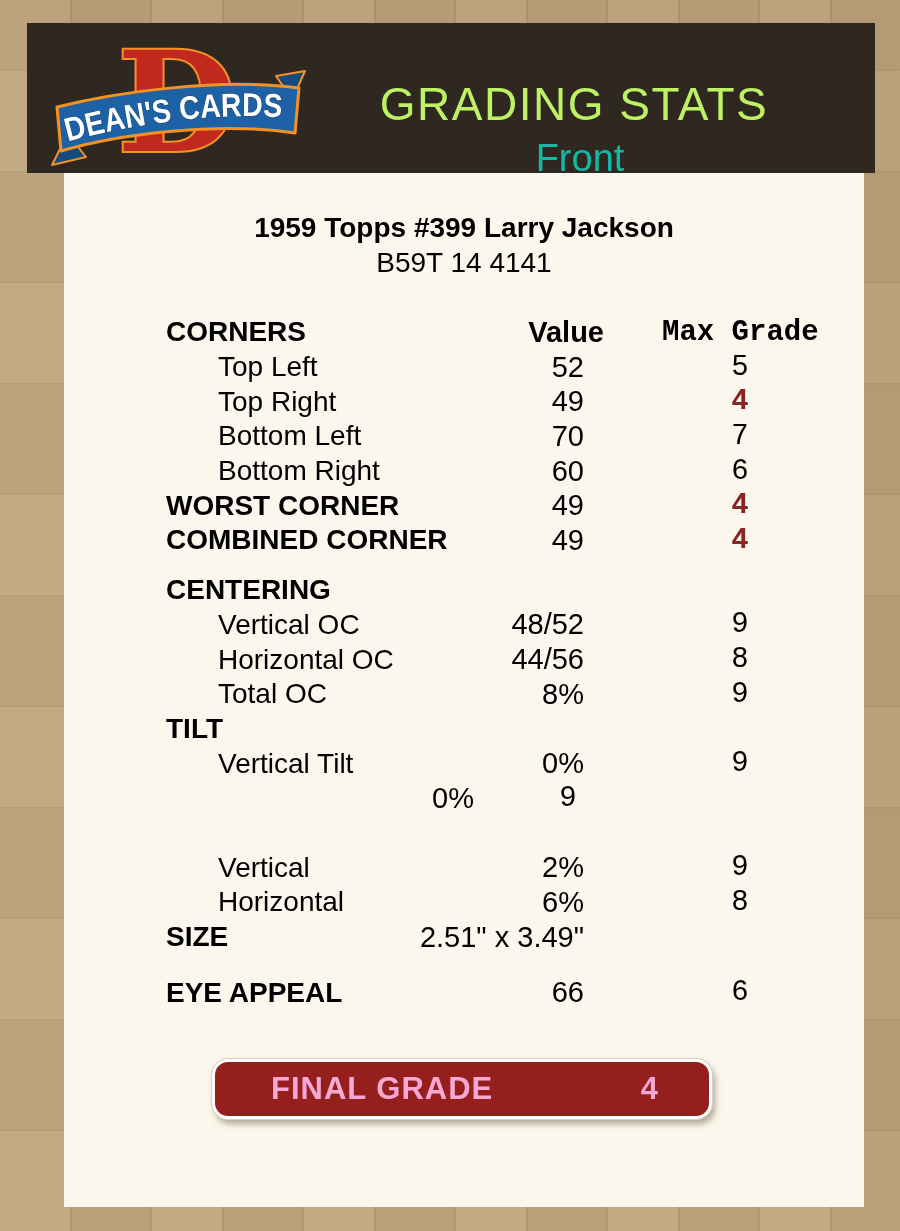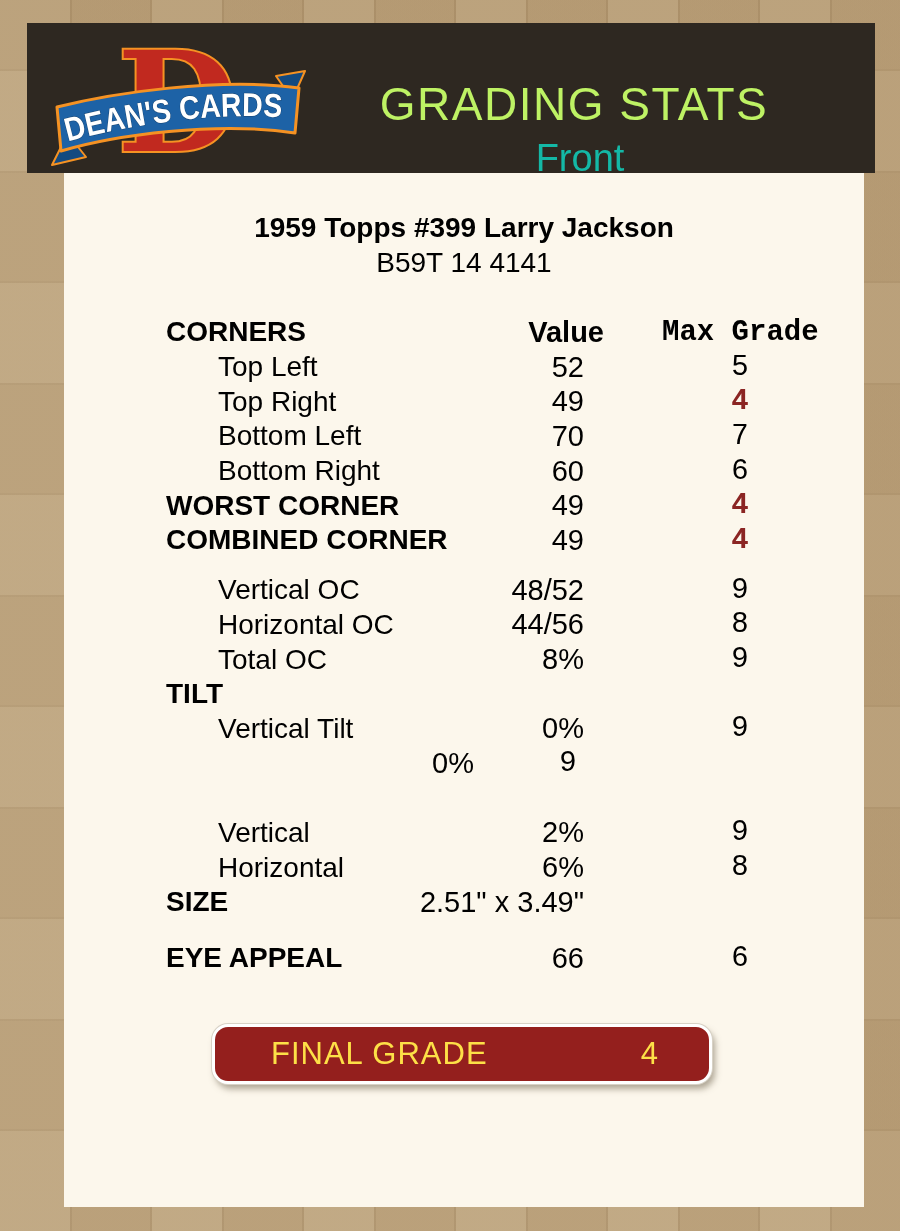--- a/index.html
+++ b/index.html
@@ -88,21 +88,21 @@
     background: #941f1d;
     border: 3px solid #ffffff;
     border-radius: 16px;
     box-shadow: 0 0 0 1px #d8d2c6, 3px 5px 6px rgba(100,88,66,0.5);
     display: flex; align-items: center; justify-content: space-between;
     padding: 0 50px 0 56px;
     cursor: pointer;
   }
   .final-grade-btn .fg-label,
   .final-grade-btn .fg-value {
-    color: #fde047; font-size: 31px; font-weight: normal;
+    color: #f9a8d4; font-size: 31px; font-weight: bold;
     letter-spacing: 1px; white-space: nowrap;
   }
 </style>
 </head>
 <body>
 
 <div class="header-bar">
   <svg class="logo-svg" width="258" height="140" viewBox="0 0 258 140">
     <text x="128" y="120" text-anchor="middle" font-family="DejaVu Serif, serif" font-size="138" font-weight="bold" fill="#c1291f" stroke="#f59223" stroke-width="4" paint-order="stroke">D</text>
     <path d="M 12,116 L 3,134 L 37,126 L 18,102 Z" fill="#134a80" stroke="#f59223" stroke-width="2" stroke-linejoin="round"></path>
@@ -156,20 +156,25 @@
     </div>
     <div class="t-row">
       <div class="t-label bold">COMBINED CORNER</div>
       <div class="t-value">49</div>
       <div class="t-max red">4</div>
     </div>
 
     <div class="gap-sm"></div>
 
     <div class="t-row">
+      <div class="t-label bold">CENTERING</div>
+      <div class="t-value"></div>
+      <div class="t-max"></div>
+    </div>
+    <div class="t-row">
       <div class="t-label indent">Vertical OC</div>
       <div class="t-value">48/52</div>
       <div class="t-max">9</div>
     </div>
     <div class="t-row">
       <div class="t-label indent">Horizontal OC</div>
       <div class="t-value">44/56</div>
       <div class="t-max">8</div>
     </div>
     <div class="t-row">

